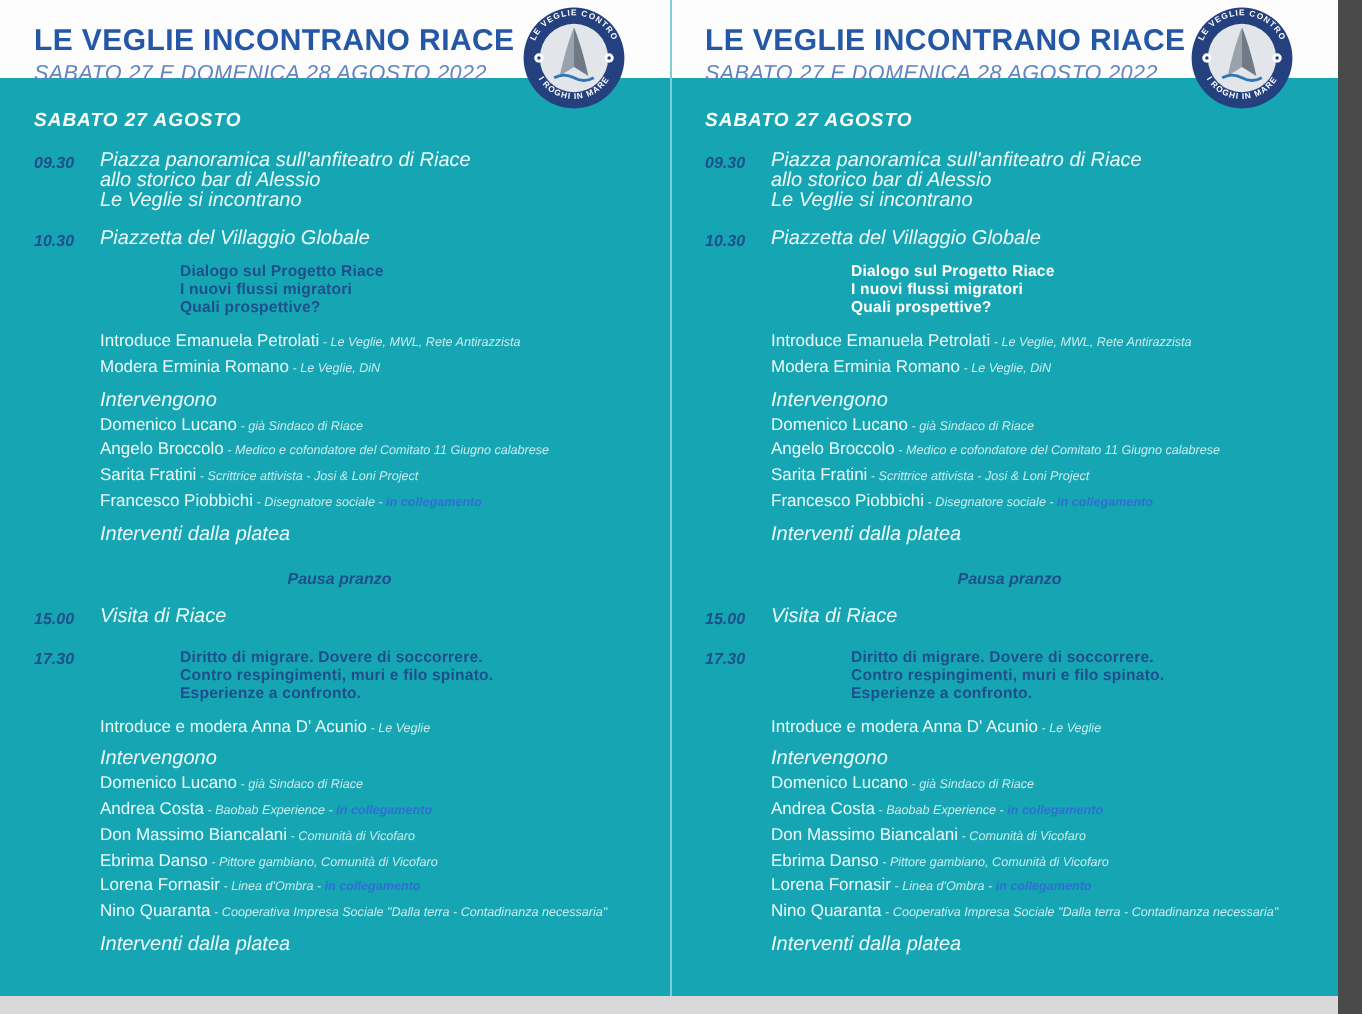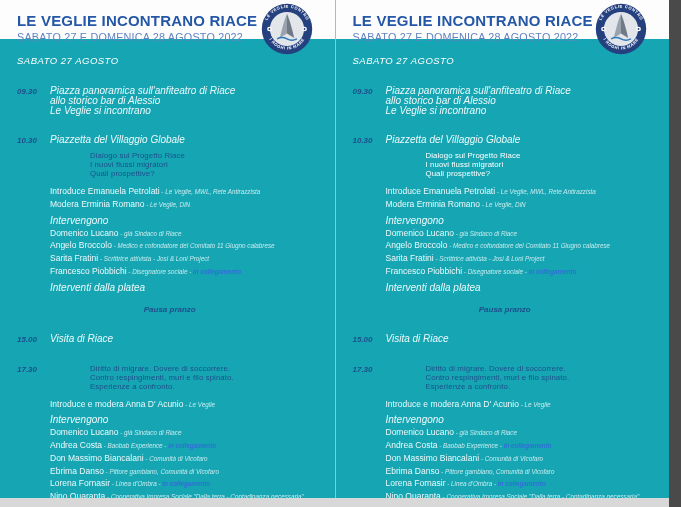--- a/index.html
+++ b/index.html
@@ -8,29 +8,29 @@
     background:#d8d8d8;
     font-family:"Liberation Sans", sans-serif;
     -webkit-font-smoothing:antialiased;
   }
   .viewport{position:relative;width:681px;height:507px;}
   .doc{position:absolute;left:0;top:0;width:669px;height:498px;display:flex;background:#16a6b3;}
   .poster{position:relative;width:334.5px;height:498px;box-sizing:border-box;overflow:hidden;}
   .poster + .poster{border-left:1px solid rgba(255,255,255,.45);}
   .poster-header{position:relative;height:39px;background:#fdfdfd;box-sizing:border-box;padding:13px 0 0 17px;}
   .title{font-size:15px;font-weight:800;color:#2457a6;letter-spacing:.2px;line-height:1.05;white-space:nowrap;}
-  .subtitle{font-size:10.8px;color:#6283c1;letter-spacing:.2px;margin-top:2px;white-space:nowrap;}
+  .subtitle{font-size:10.8px;color:#6283c1;letter-spacing:.2px;margin-top:2px;white-space:nowrap;font-style:italic;}
   .logo-slot{position:absolute;top:2px;right:21px;width:54px;height:54px;}
   .program{padding:16px 12px 0 17px;}
-  .day{color:#ffffff;font-weight:400;font-style:italic;font-size:9.5px;letter-spacing:.5px;}
-  .block{display:flex;margin-top:20px;}
+  .day{color:#ffffff;font-weight:700;font-style:italic;font-size:9.5px;letter-spacing:.5px;}
+  .block{display:flex;margin-top:10px;}
   .time{width:33px;flex:none;color:#1d4f8c;font-weight:800;font-style:italic;font-size:8px;padding-top:1px;}
   .content{flex:1;min-width:0;}
   .line-place{color:#ecf9fa;font-style:italic;font-size:10px;line-height:9.8px;white-space:nowrap;}
-  .line-head{color:#1d4f8c;font-weight:400;font-size:7.8px;line-height:9px;white-space:nowrap;letter-spacing:.1px;padding-left:40px;}
+  .line-head{color:#1d4f8c;font-weight:700;font-size:7.8px;line-height:9px;white-space:nowrap;letter-spacing:.1px;padding-left:40px;}
   .dialog-white .line-head.dialog{color:#ffffff;}
   .line-speaker{line-height:9.8px;white-space:nowrap;}
   .sp-name{color:#ecf9fa;font-size:8.5px;}
   .sp-detail{color:#c6ebee;font-style:italic;font-size:6.3px;}
   .sp-link{color:#2e6fd4;font-style:italic;font-weight:700;font-size:6.3px;}
   .gap{height:6px;}
   .label-block{margin-top:12px;color:#1d4f8c;font-weight:800;font-style:italic;font-size:8px;text-align:center;}
   .edge-right{position:absolute;right:0;top:0;width:12px;height:507px;background:#4a4a4a;}
   .edge-bottom{position:absolute;left:0;top:498px;width:669px;height:9px;background:#d8d8d8;}
 </style>

